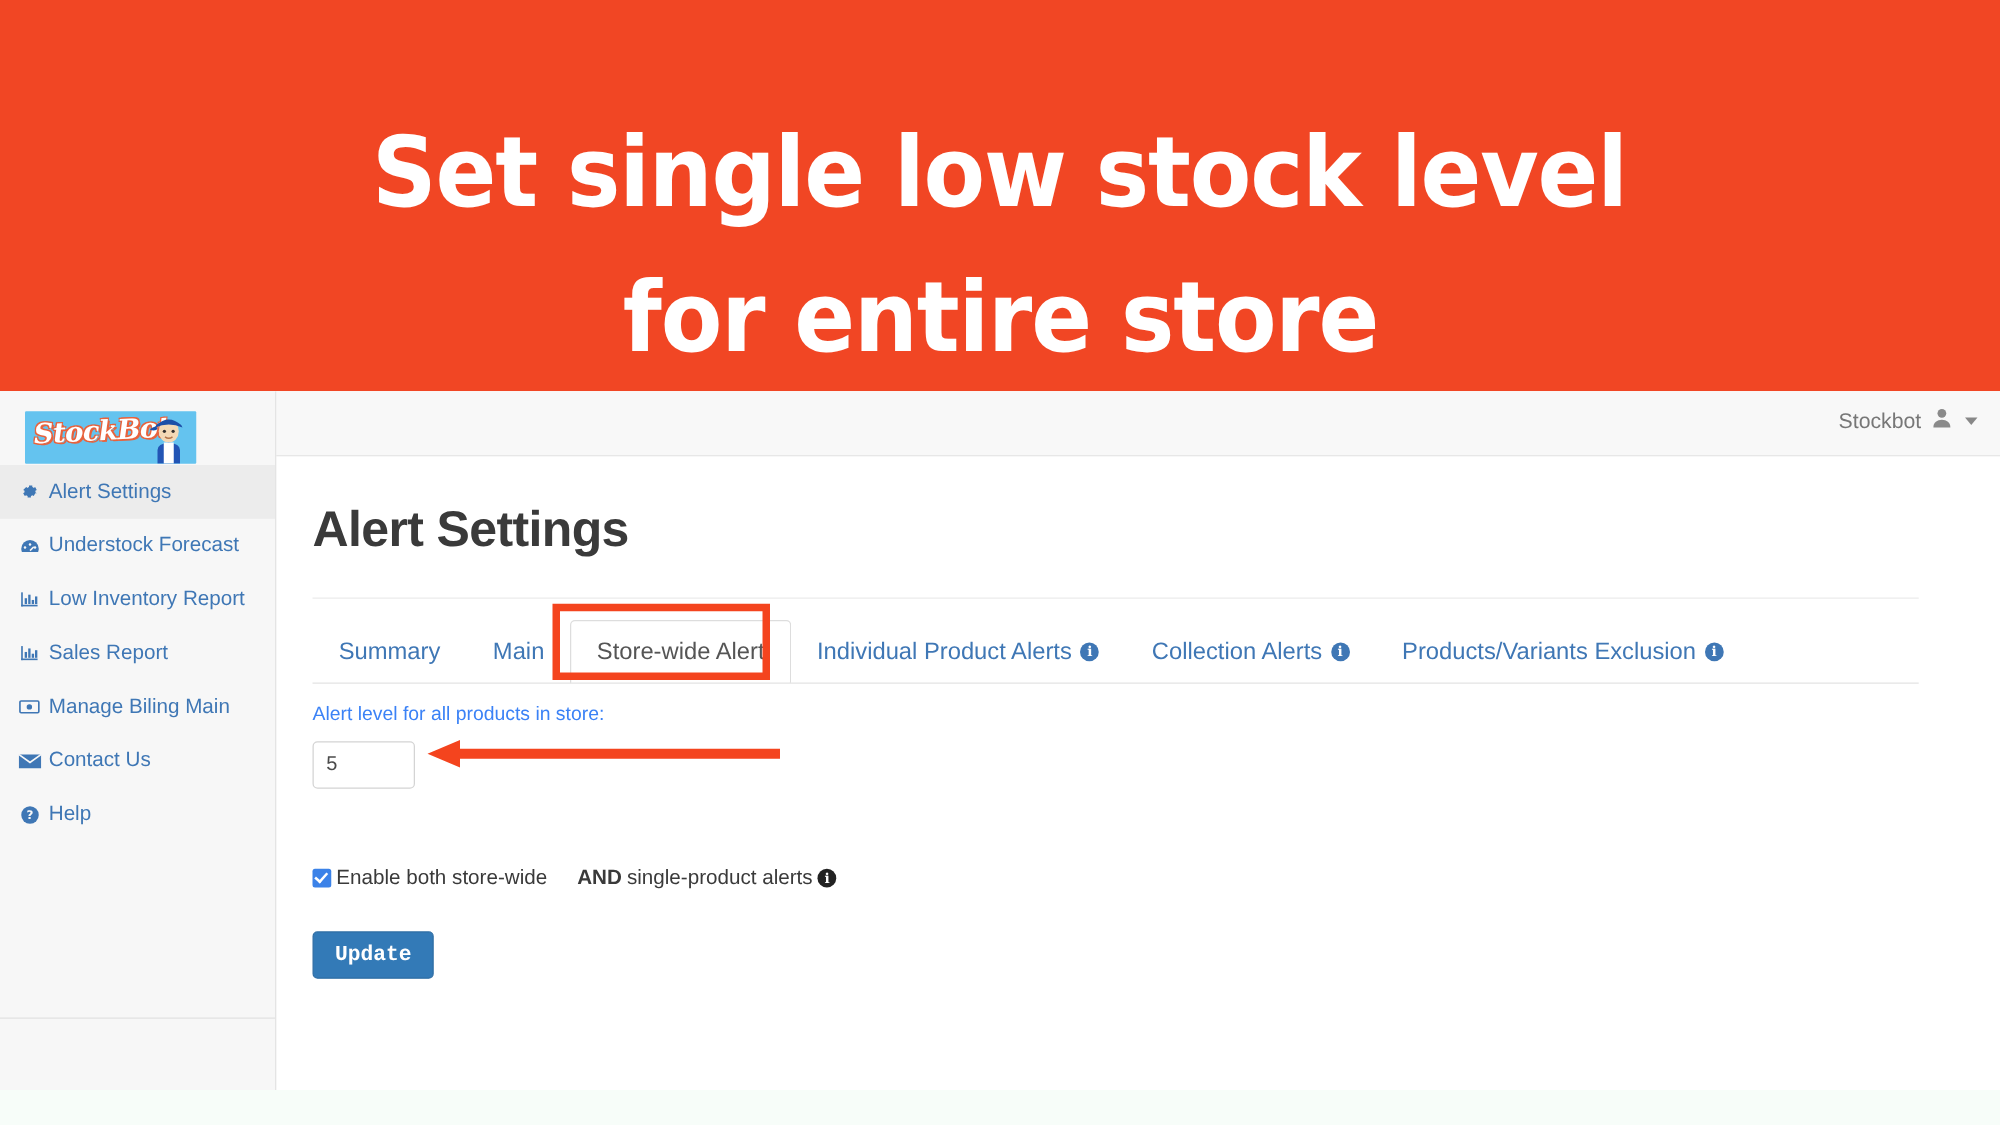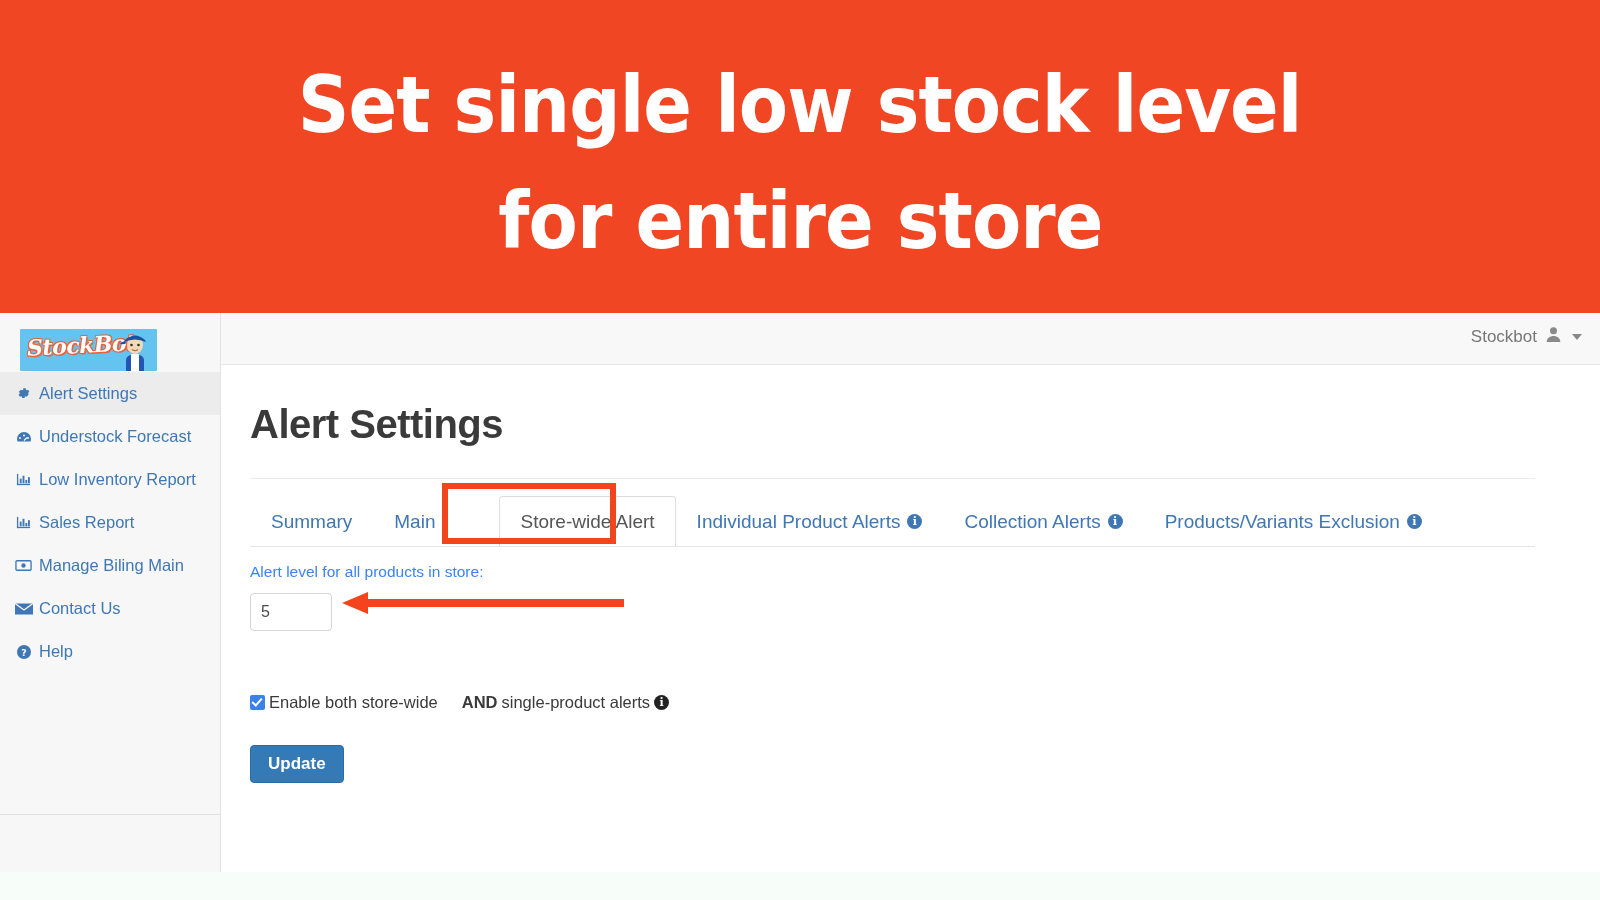--- a/index.html
+++ b/index.html
@@ -18,21 +18,21 @@
   
   #banner {
     position: absolute;
     left: 0; top: 0;
     width: 1600px;
     height: 313px;
     background: #f14624;
     display: flex;
     flex-direction: column;
     align-items: center;
-    justify-content: center;
+    justify-content: flex-end;
     box-sizing: border-box;
     padding-top: 12px;
   }
   .banner-line {
     color: #ffffff;
     font-family: "DejaVu Sans", sans-serif;
     font-weight: bold;
     font-size: 78px;
     line-height: 116px;
     letter-spacing: -1px;
@@ -219,21 +219,20 @@
     white-space: nowrap;
     border: 1px solid transparent;
     border-radius: 4px 4px 0 0;
     background: transparent;
   }
   .tab.active {
     color: #555555;
     background: #ffffff;
     border-color: #dddddd;
     border-bottom-color: #ffffff;
-    margin-left: 43px;
   }
   .info-icon {
     width: 15px;
     height: 15px;
     border-radius: 50%;
     background: #3f77b5;
     color: #ffffff;
     font-family: "DejaVu Serif", serif;
     font-weight: bold;
     font-size: 11px;
@@ -311,21 +310,21 @@
   #update-button {
     position: absolute;
     left: 28px;
     top: 379px;
     height: 38px;
     padding: 0 17px;
     border: 1px solid #2e6da4;
     border-radius: 4px;
     background: #337ab7;
     color: #ffffff;
-    font-family: Liberation Sans, sans-serif;
+    font-family: Liberation Mono, monospace;
     font-size: 17px;
     font-weight: bold;
     cursor: pointer;
   }
 
   
   #tab-highlight-box {
     position: absolute;
     left: 442px;
     top: 483px;

